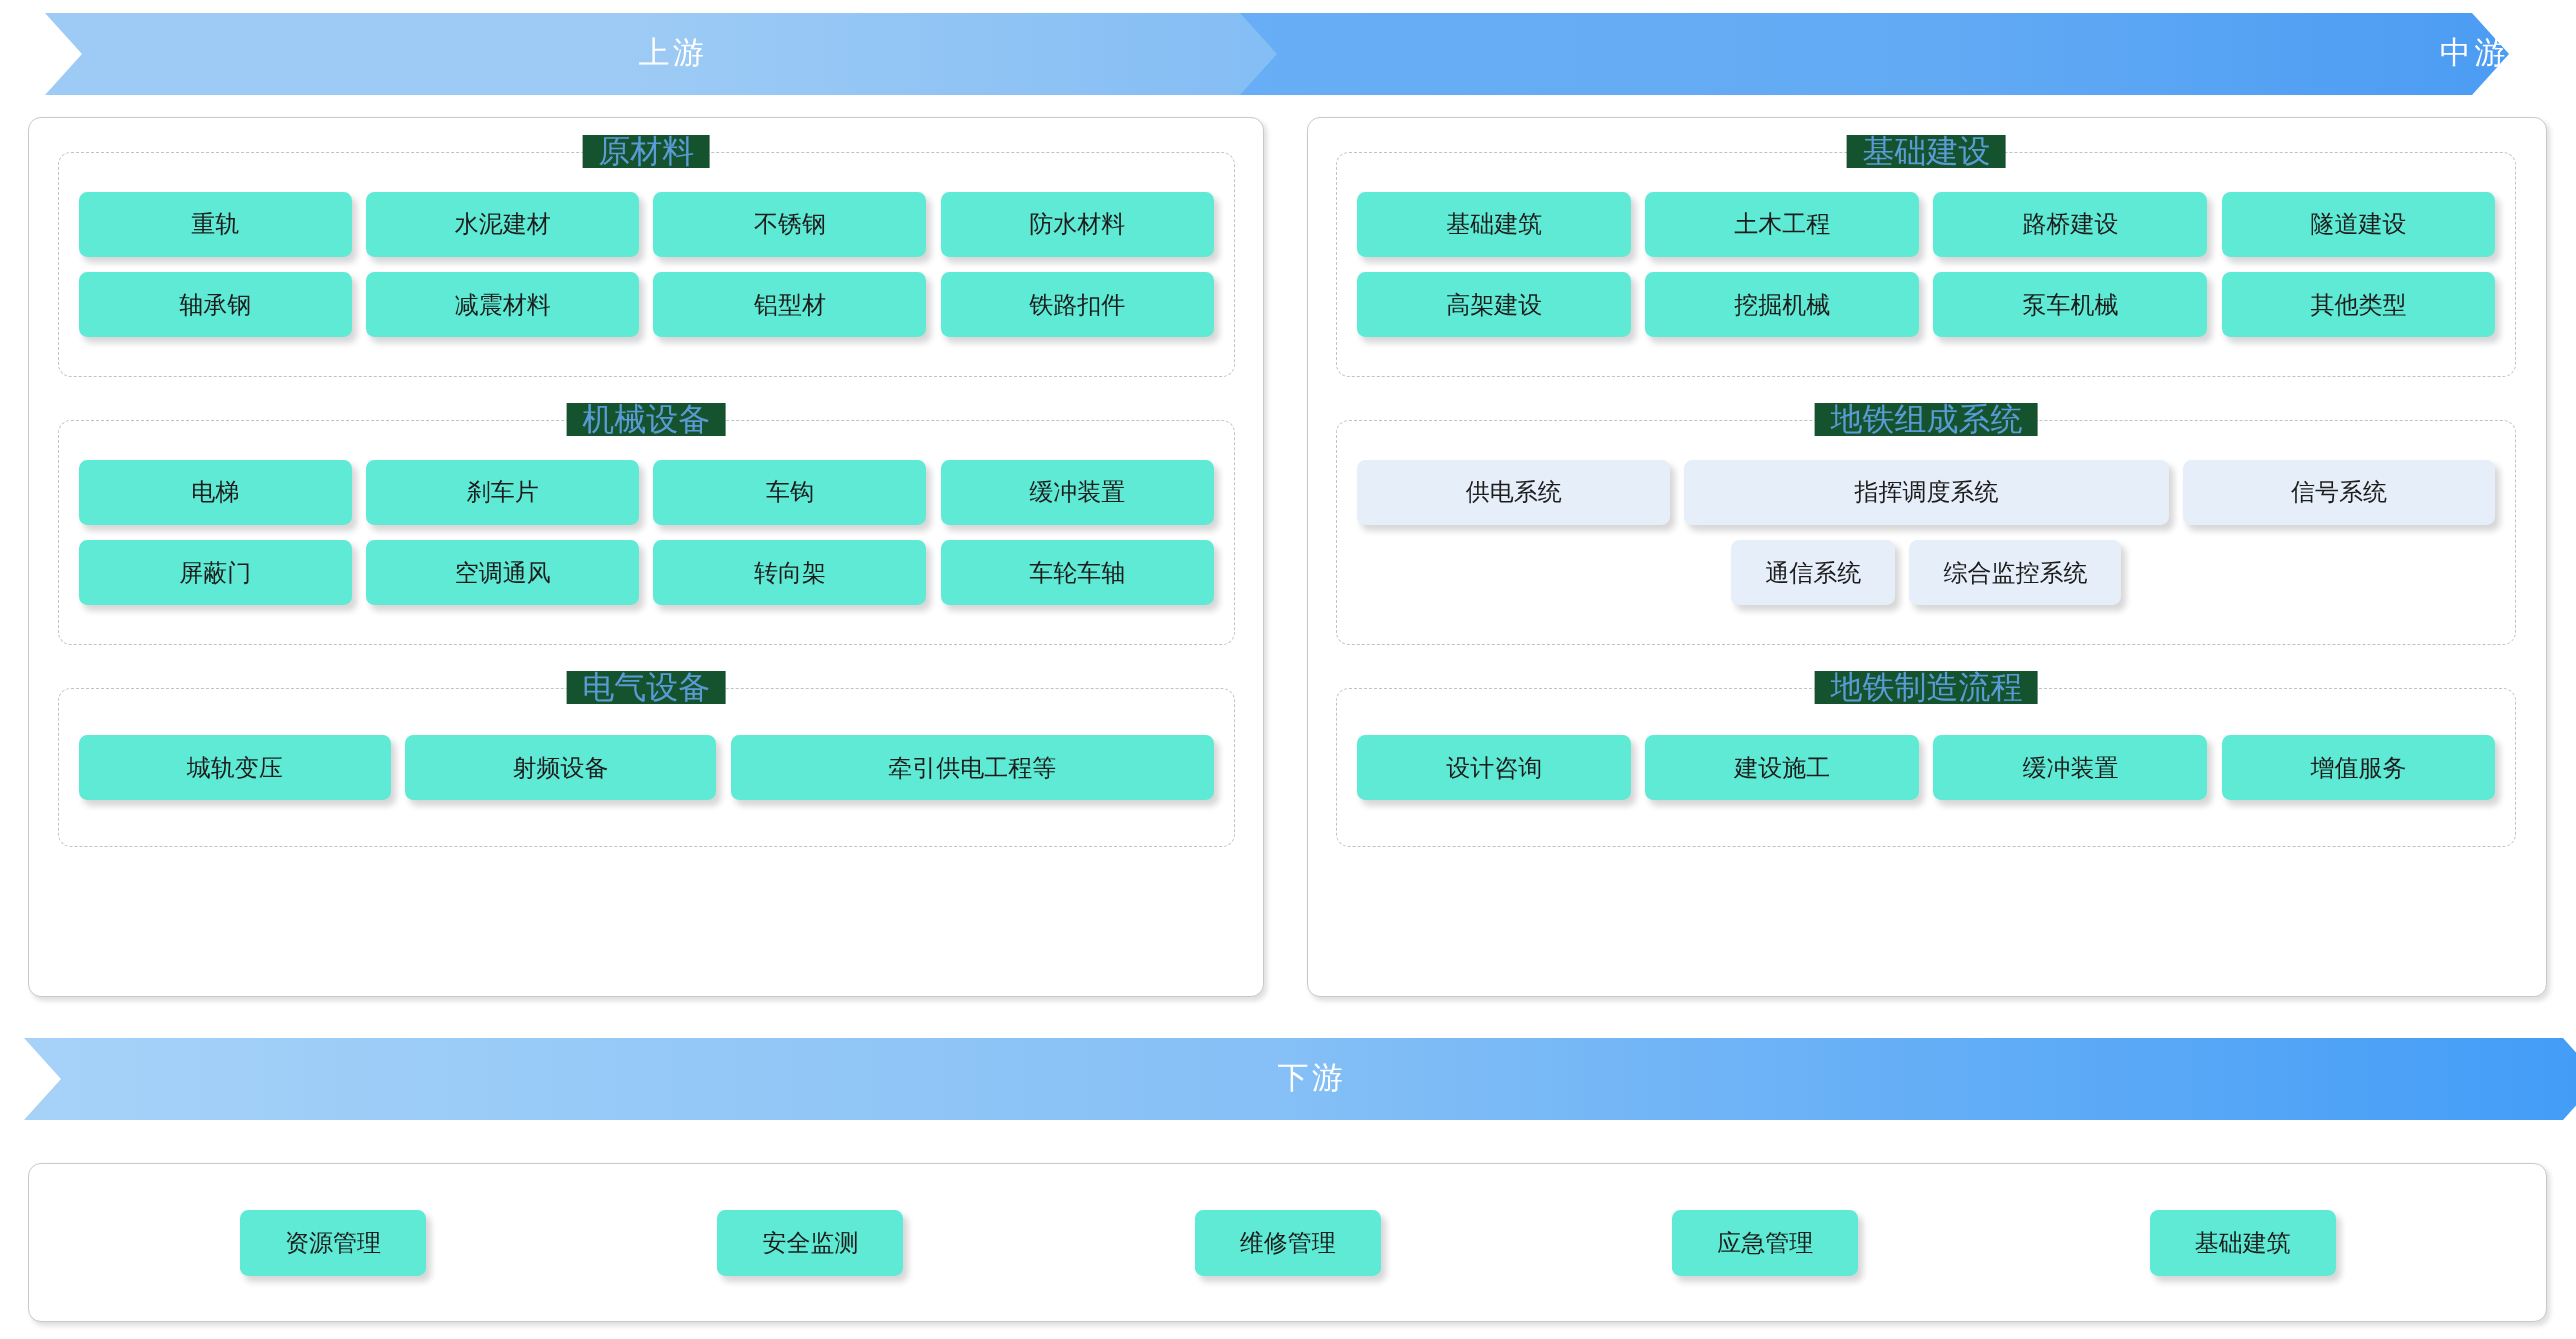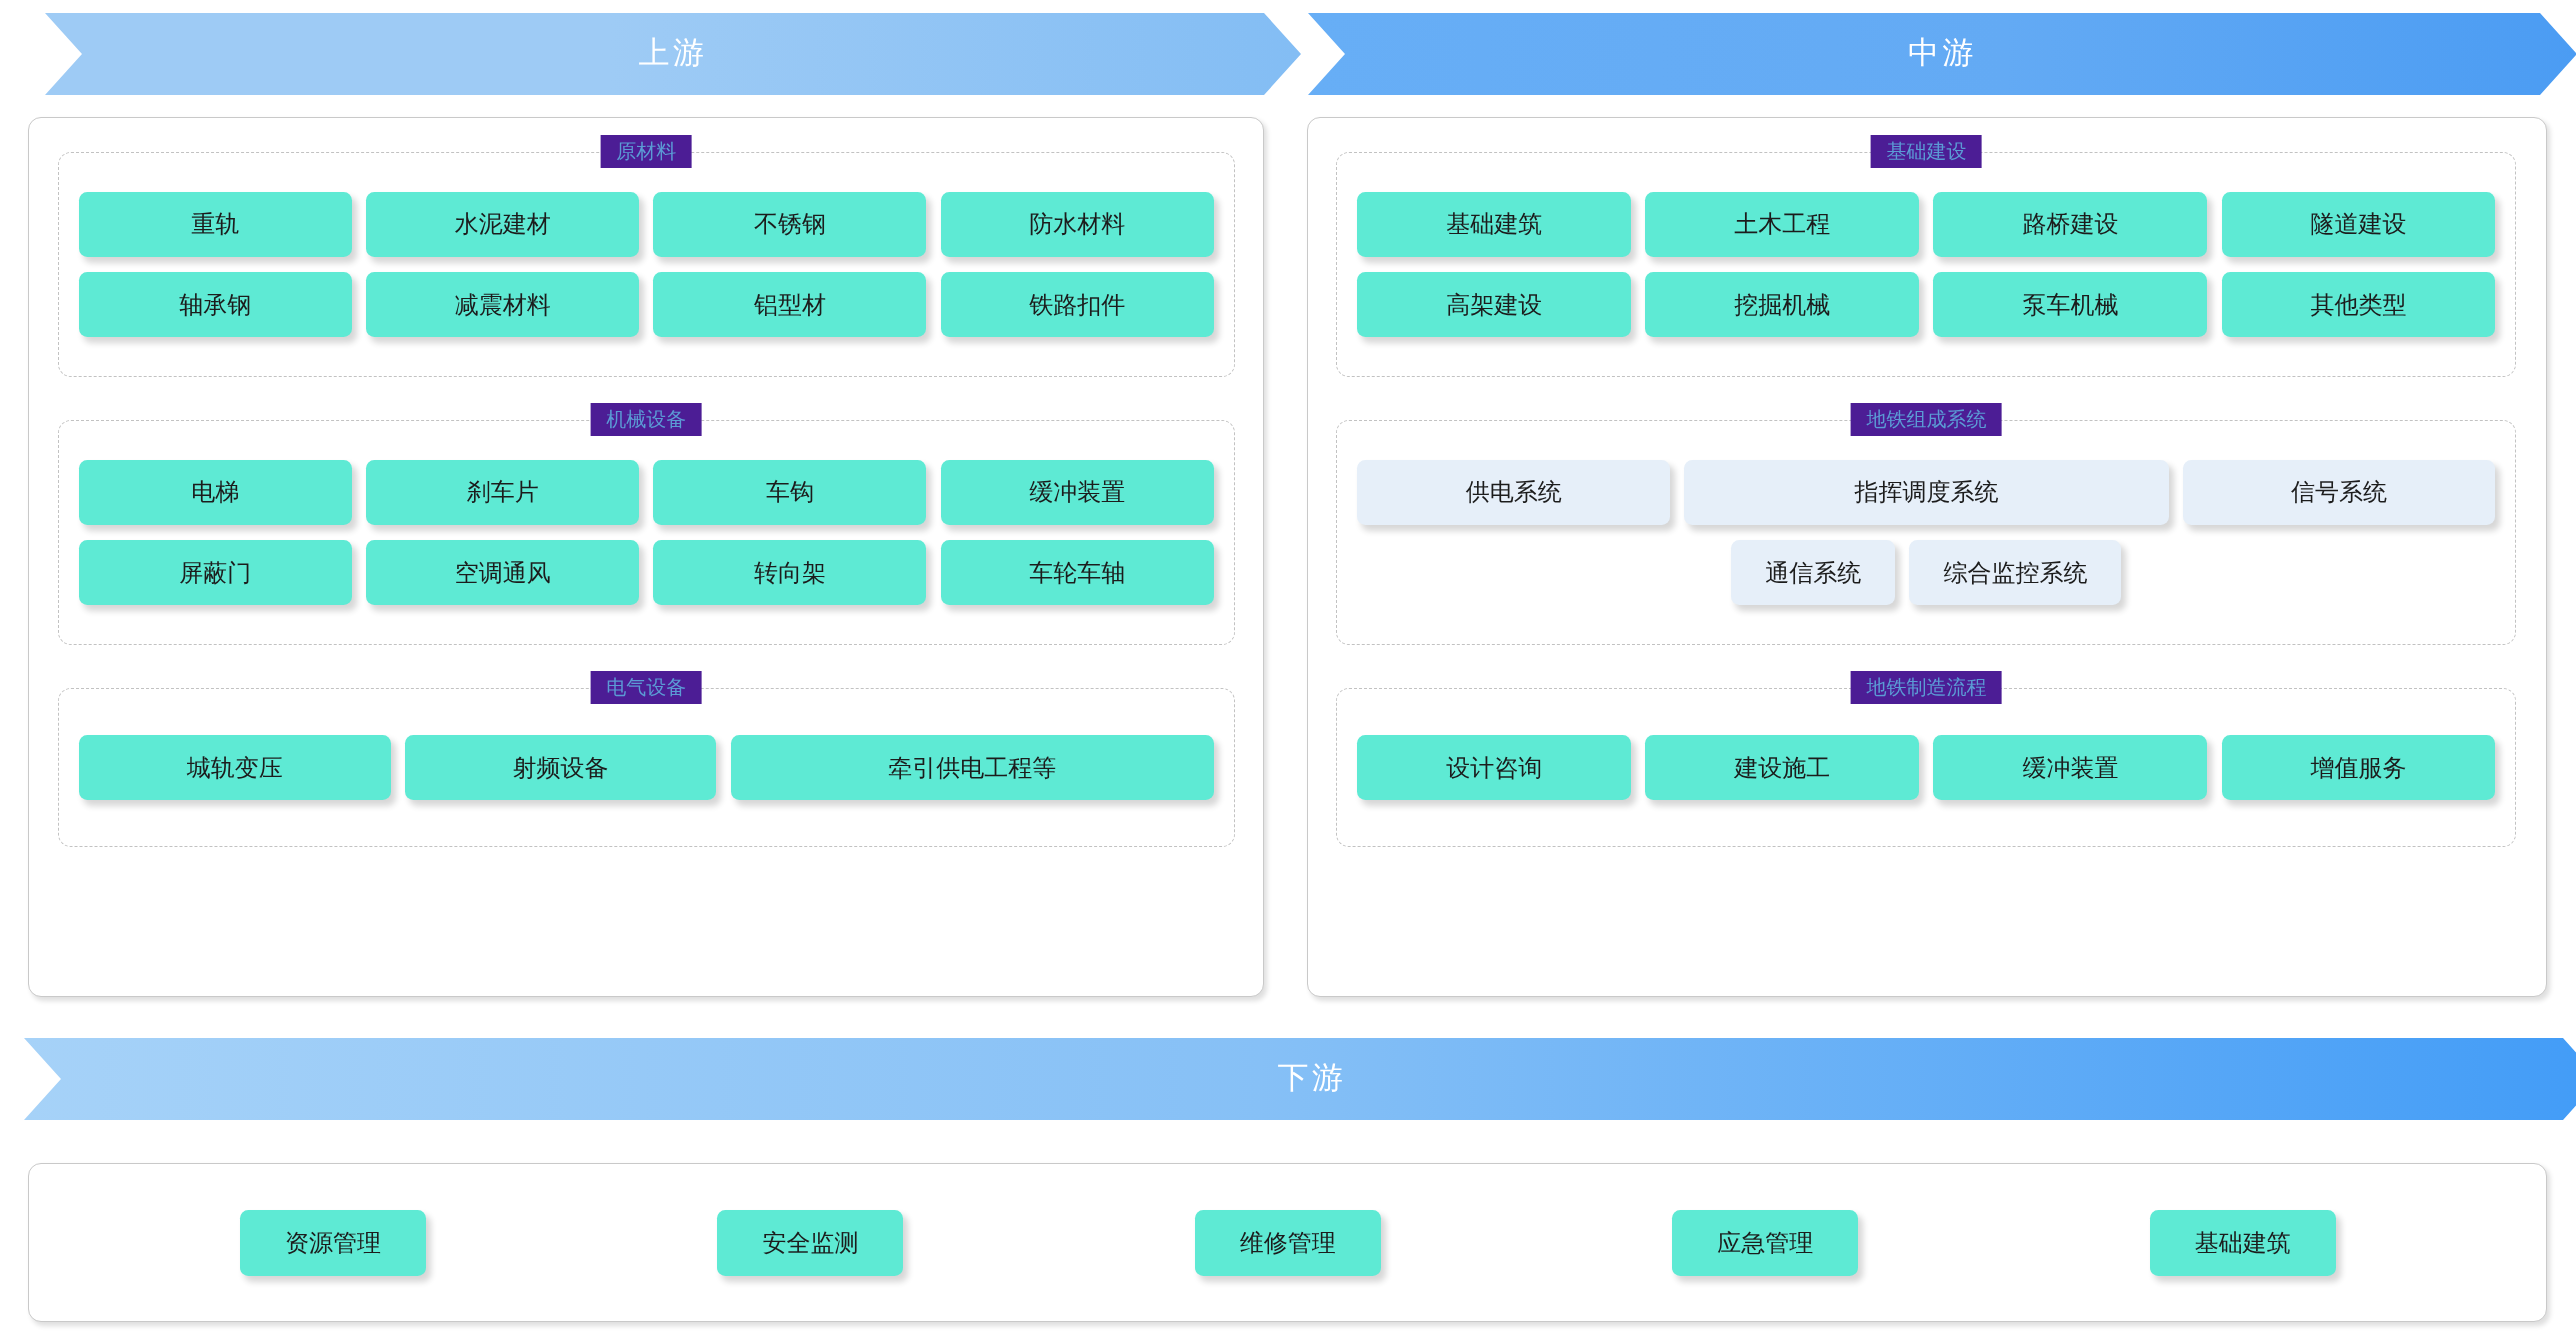--- a/index.html
+++ b/index.html
@@ -31,22 +31,23 @@
     letter-spacing: 3.6px;
     clip-path: polygon(0 0, calc(100% - 37px) 0, 100% 50%, calc(100% - 37px) 100%, 0 100%, 37px 50%);
     filter: drop-shadow(3.6px 4.7px 5.3px rgba(0,0,0,0.22));
   }
   .banner-up {
     left: 0px;  top: 13px;  width: 1256px;
     background: linear-gradient(90deg, #9ecbf5 0%, #9ecbf5 45%, #83bdf4 100%);
     margin-left: 45px;
   }
   .banner-mid {
-    left: 1308px; top: 13px;  width: 1269px;
+    left: 1240px; top: 13px;  width: 1269px;
     background: linear-gradient(90deg, #67aef6 0%, #63aaf4 55%, #4b9cf3 100%);
+    justify-content: flex-end;
   }
   .banner-down {
     left: 0px;  top: 1038px; width: 2576px;
     background: linear-gradient(90deg, #a6d2f8 0%, #86c0f6 48%, #429cf7 100%);
     margin-left: 24px;
   }
   .banner-label { position: relative; top: -1.2px; }
 
   
   .panel {
@@ -64,24 +65,24 @@
   .group {
     position: absolute;
     border: 1.8px dashed #c2c2c2;
     border-radius: 13px;
   }
   .group-legend {
     position: absolute;
     top: -18px;
     left: 50%;
     transform: translateX(-50%);
-    background: #4c1d95;
+    background: #14532d;
     padding: 0 15.4px;
     color: #5b9bd5;
-    font-size: 20px;
+    font-size: 32px;
     white-space: nowrap;
     line-height: 33px;
   }
   .group-body {
     position: absolute;
     inset: 0;
     display: flex;
     flex-direction: column;
     justify-content: center;
     gap: 15.4px;

